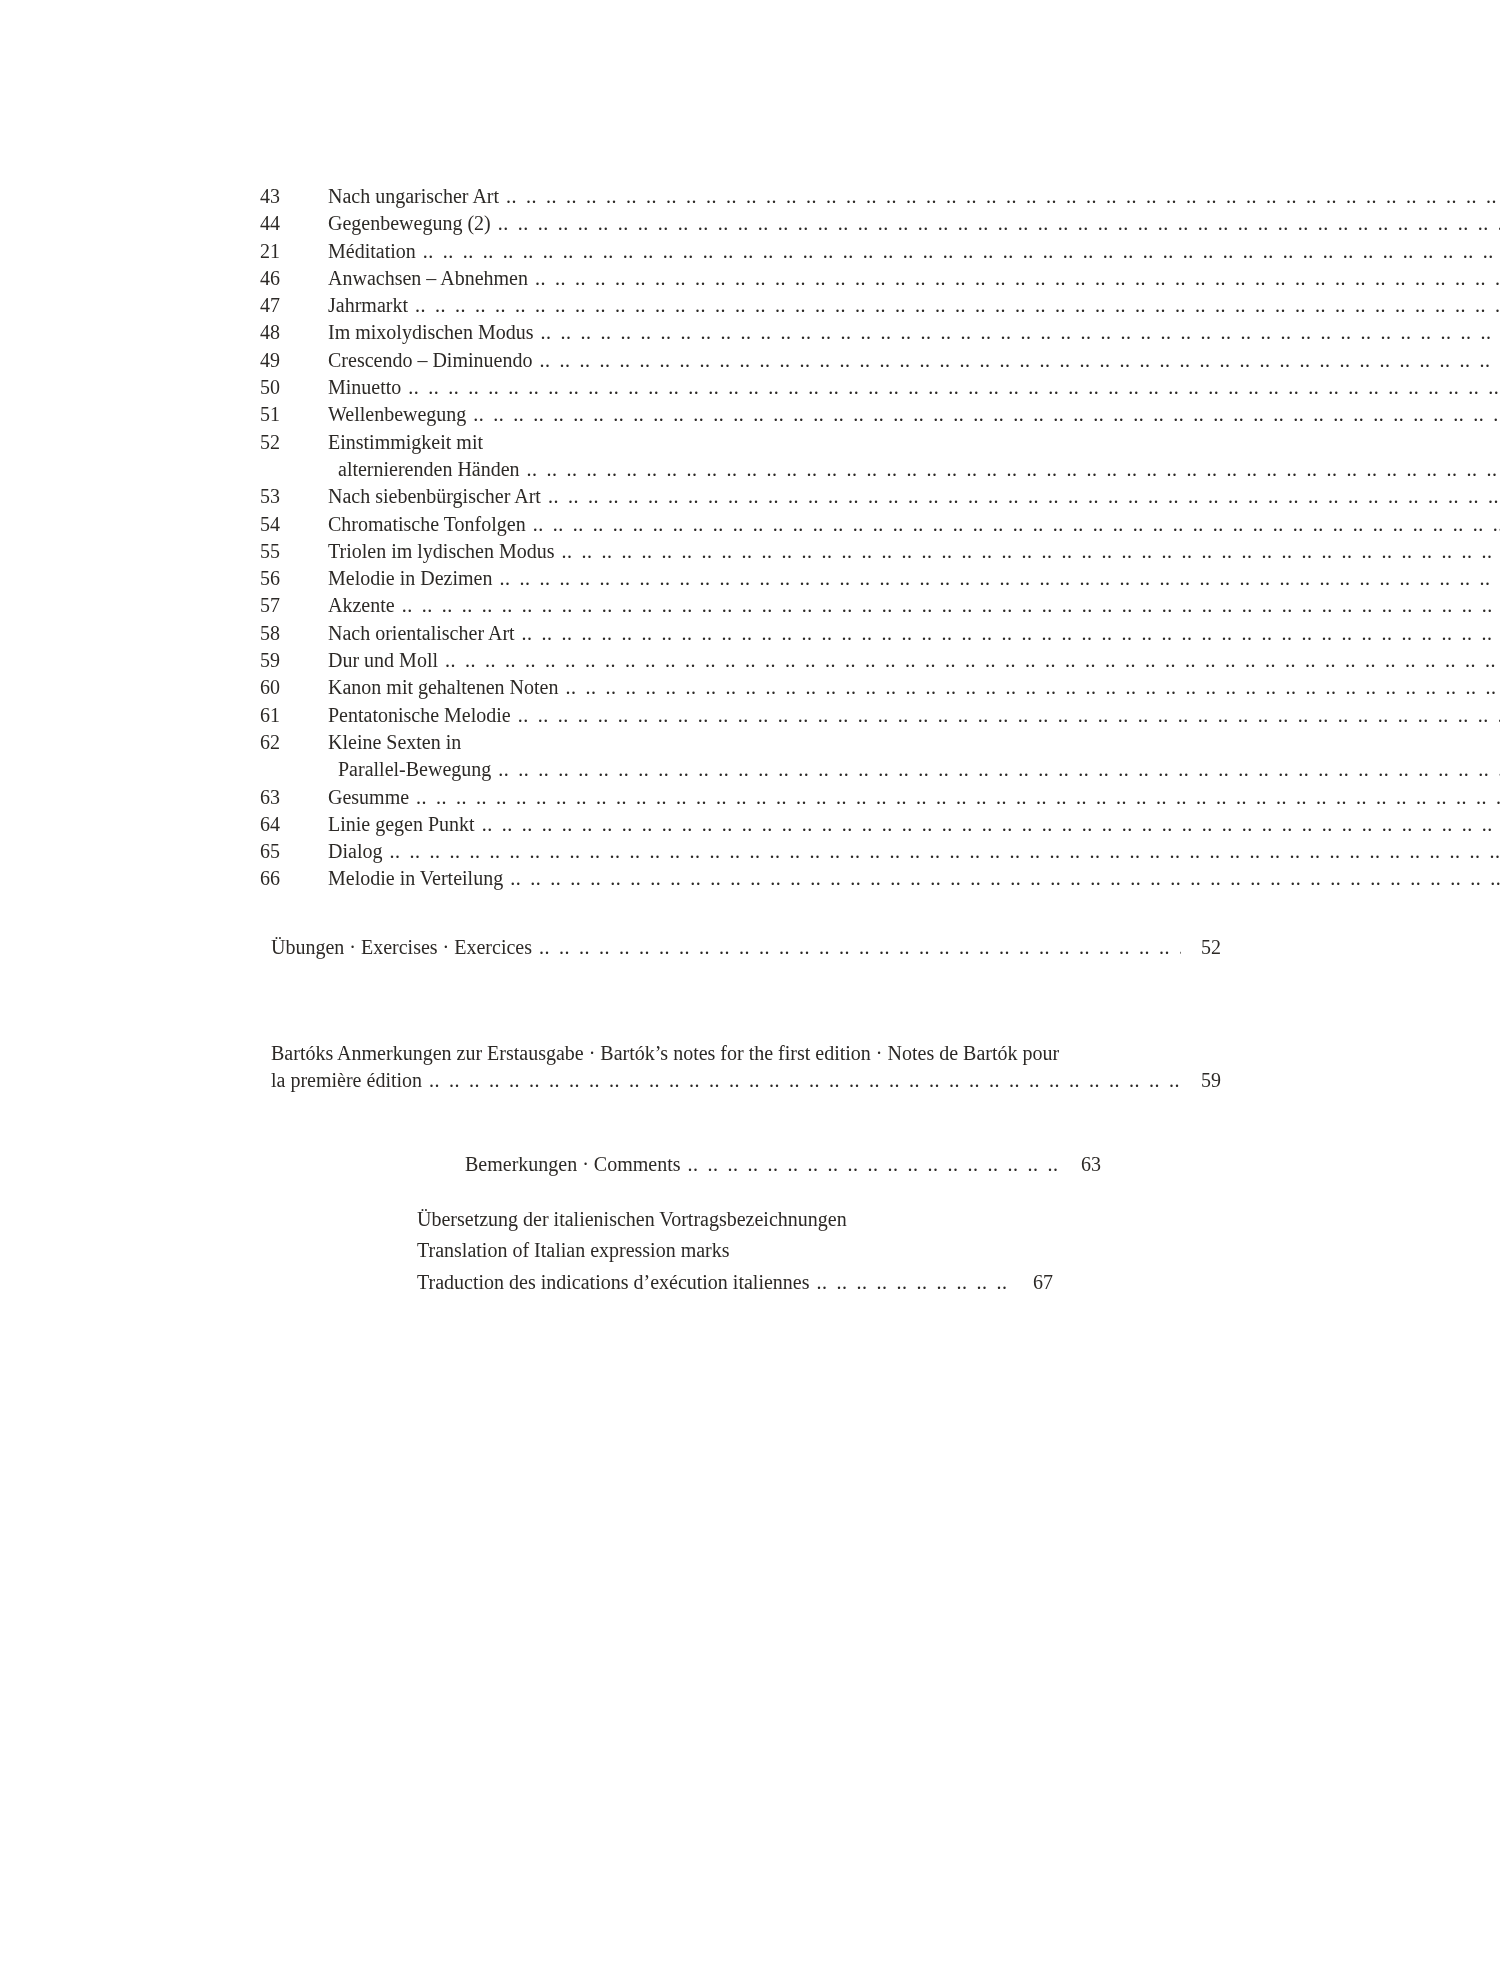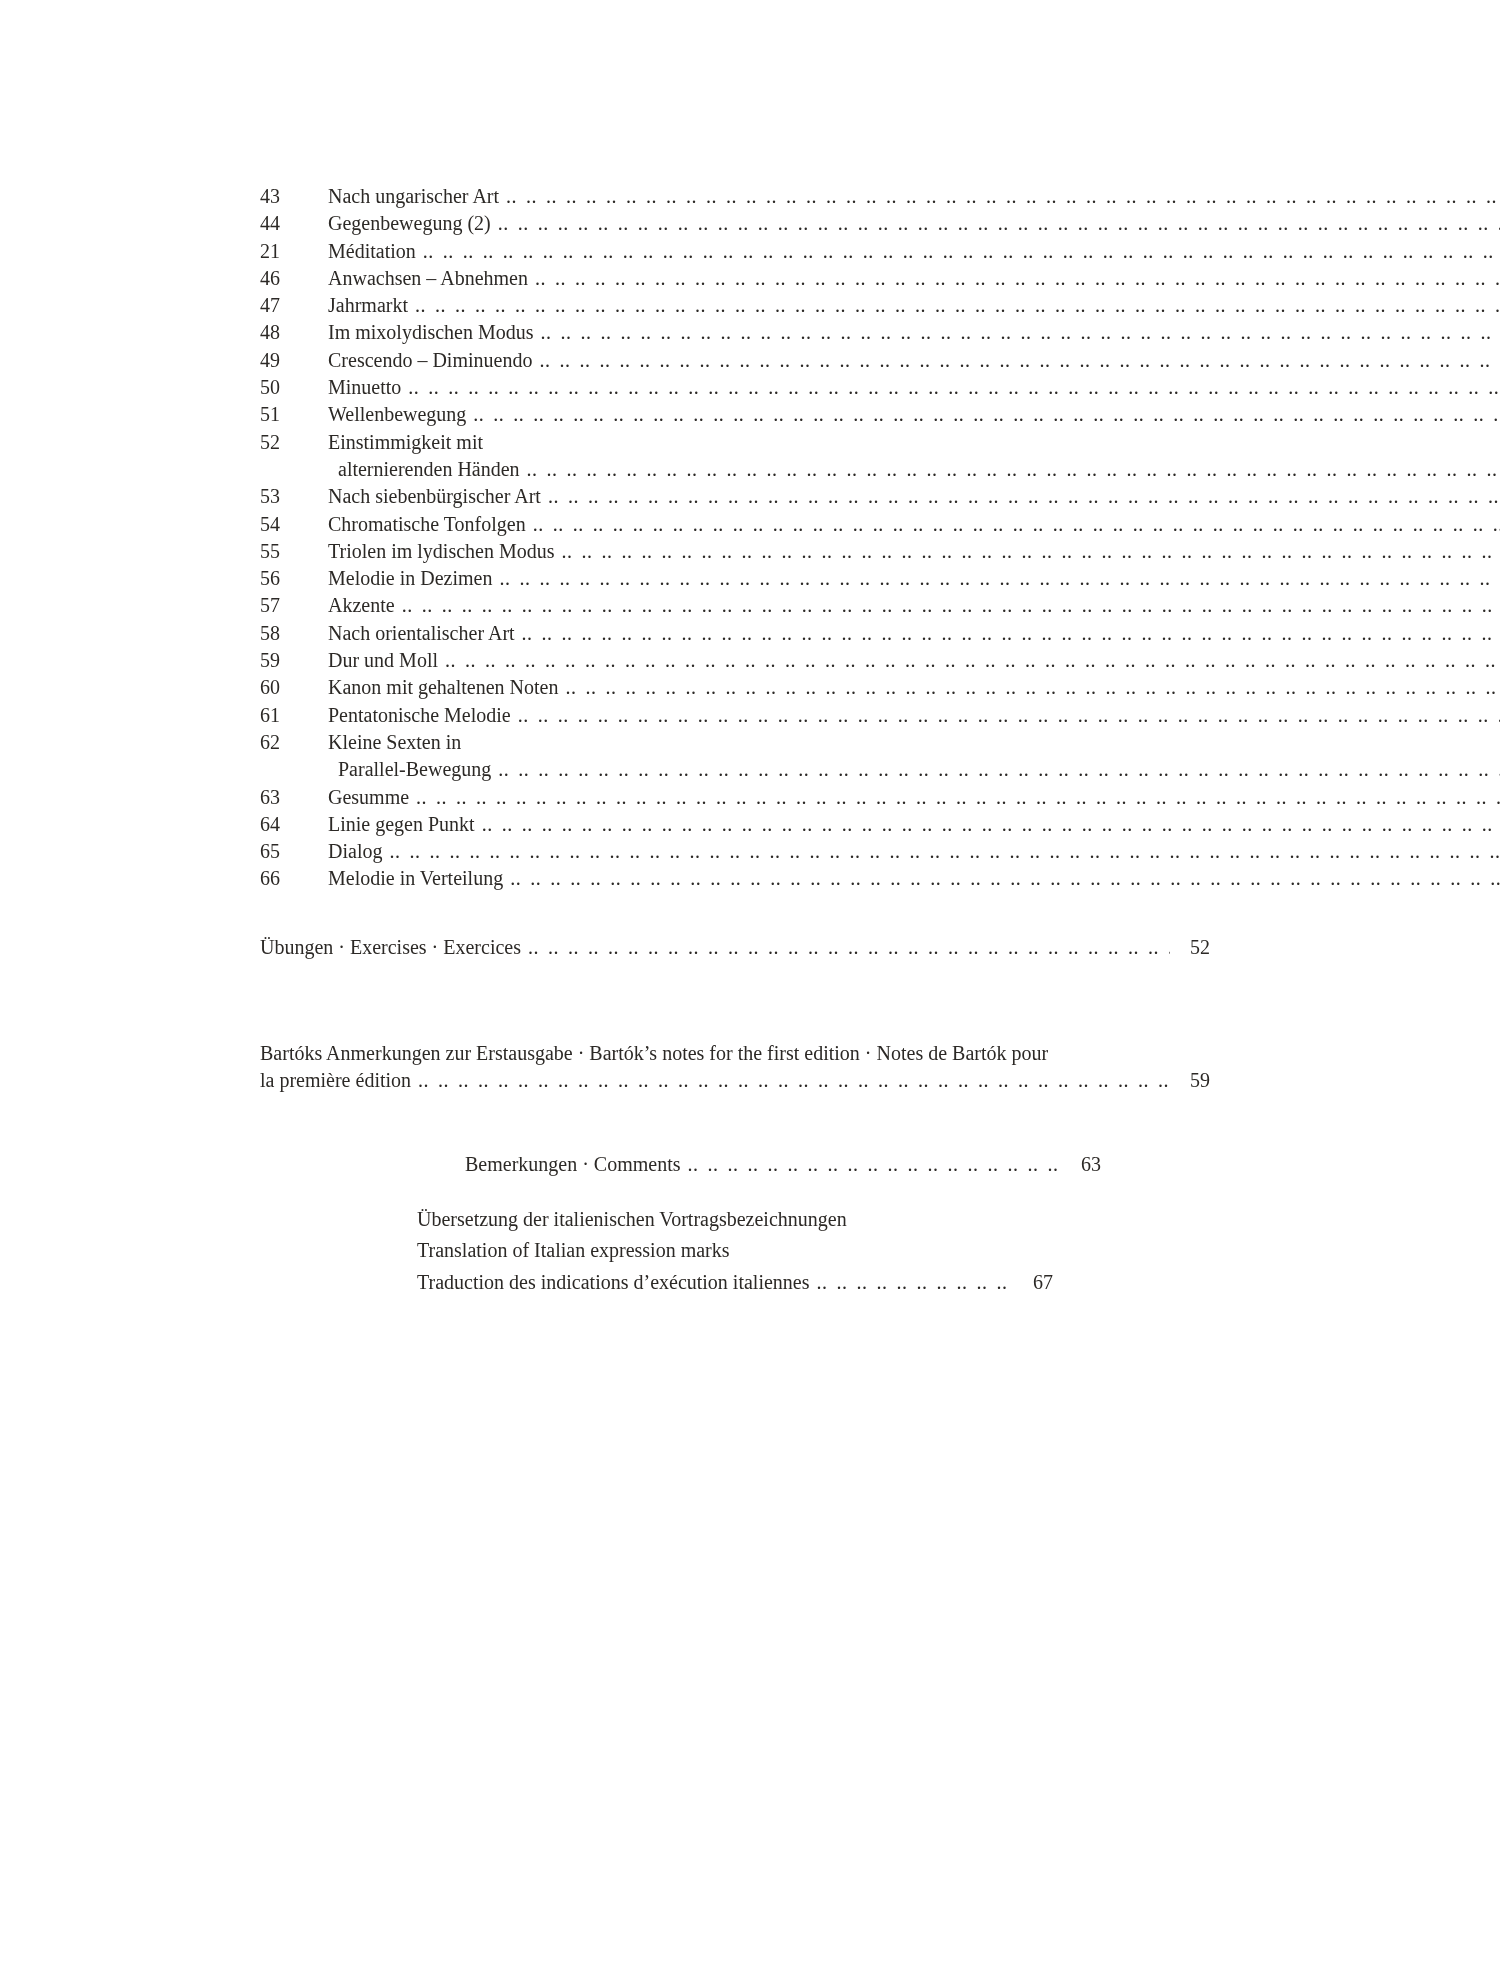--- a/index.html
+++ b/index.html
@@ -24,21 +24,21 @@
   .cl.cont  { padding-left: 10px; }
   .t { white-space: pre; flex: 0 0 auto; }
   .leader {
     flex: 1 1 auto; min-width: 0;
     overflow: hidden; white-space: nowrap;
     padding-left: 7px; padding-right: 2px;
     letter-spacing: 0.5px; word-spacing: 3.5px;
   }
   
   .abs { position: absolute; }
-  .fullrow { left: 260px; width: 950px; }
+  .fullrow { left: 271px; width: 950px; }
   .inrow { left: 417px; width: 636px; }
   .lline { display: flex; min-width: 0; }
   .lline .page-no { flex: 0 0 40px; text-align: right; }
   .nowrap { white-space: nowrap; }
   #exercises   { top: 934px; }
   #bartok      { top: 996px; margin-top: 44px; }
   #comments    { top: 1151px; margin-left: 48px; }
   #translation { top: 1204px; line-height: 31.3px; }
 </style>
 </head>

